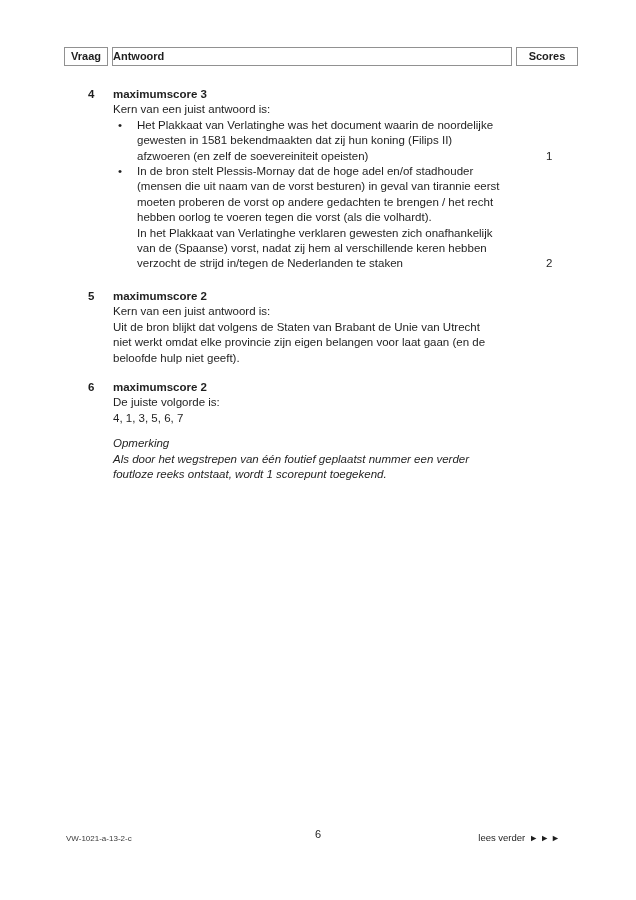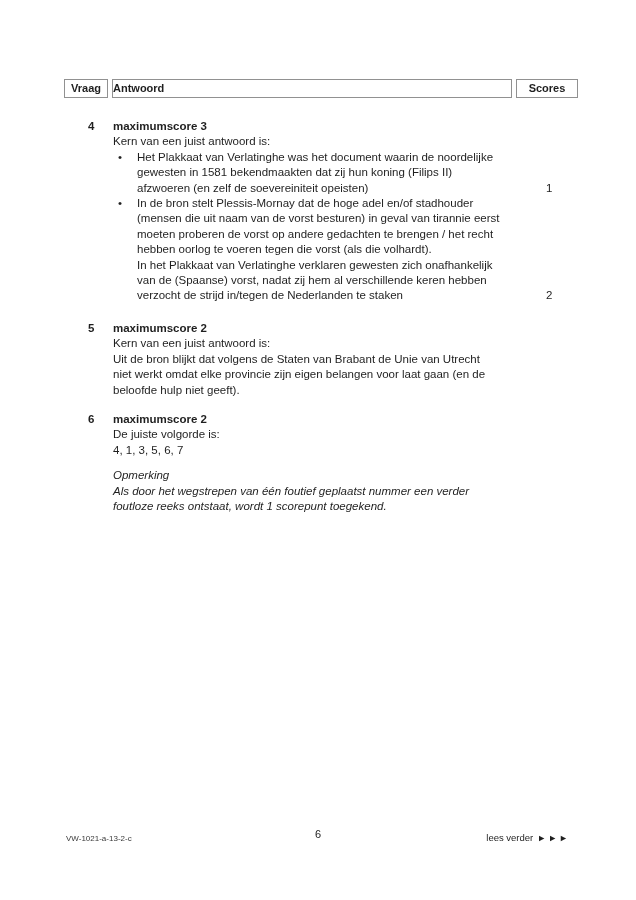--- a/index.html
+++ b/index.html
@@ -18,21 +18,20 @@
     line-height: 15.4px;
     box-sizing: border-box;
     padding: 47px 58px 0 64px;
     overflow: hidden;
   }
   
   .header-row {
     display: flex;
     gap: 4px;
     height: 19px;
-    margin-top: 32px;
   }
   .hbox {
     border: 1px solid #919191;
     box-sizing: border-box;
     font-weight: bold;
     font-size: 11px;
     display: flex;
     align-items: center;
   }
   .hbox.vraag   { width: 44px; justify-content: center; }
@@ -95,21 +94,21 @@
   }
   .page-number {
     position: absolute;
     left: 50%;
     transform: translateX(-50%);
     top: 0;
     font-size: 11px;
   }
   .continue {
     position: absolute;
-    right: 8px;
+    right: 16px;
     top: 3px;
     font-size: 9.5px;
   }
   .continue .arrows {
     letter-spacing: 2px;
     font-size: 9px;
     margin-left: 4px;
   }
 </style>
 </head>

